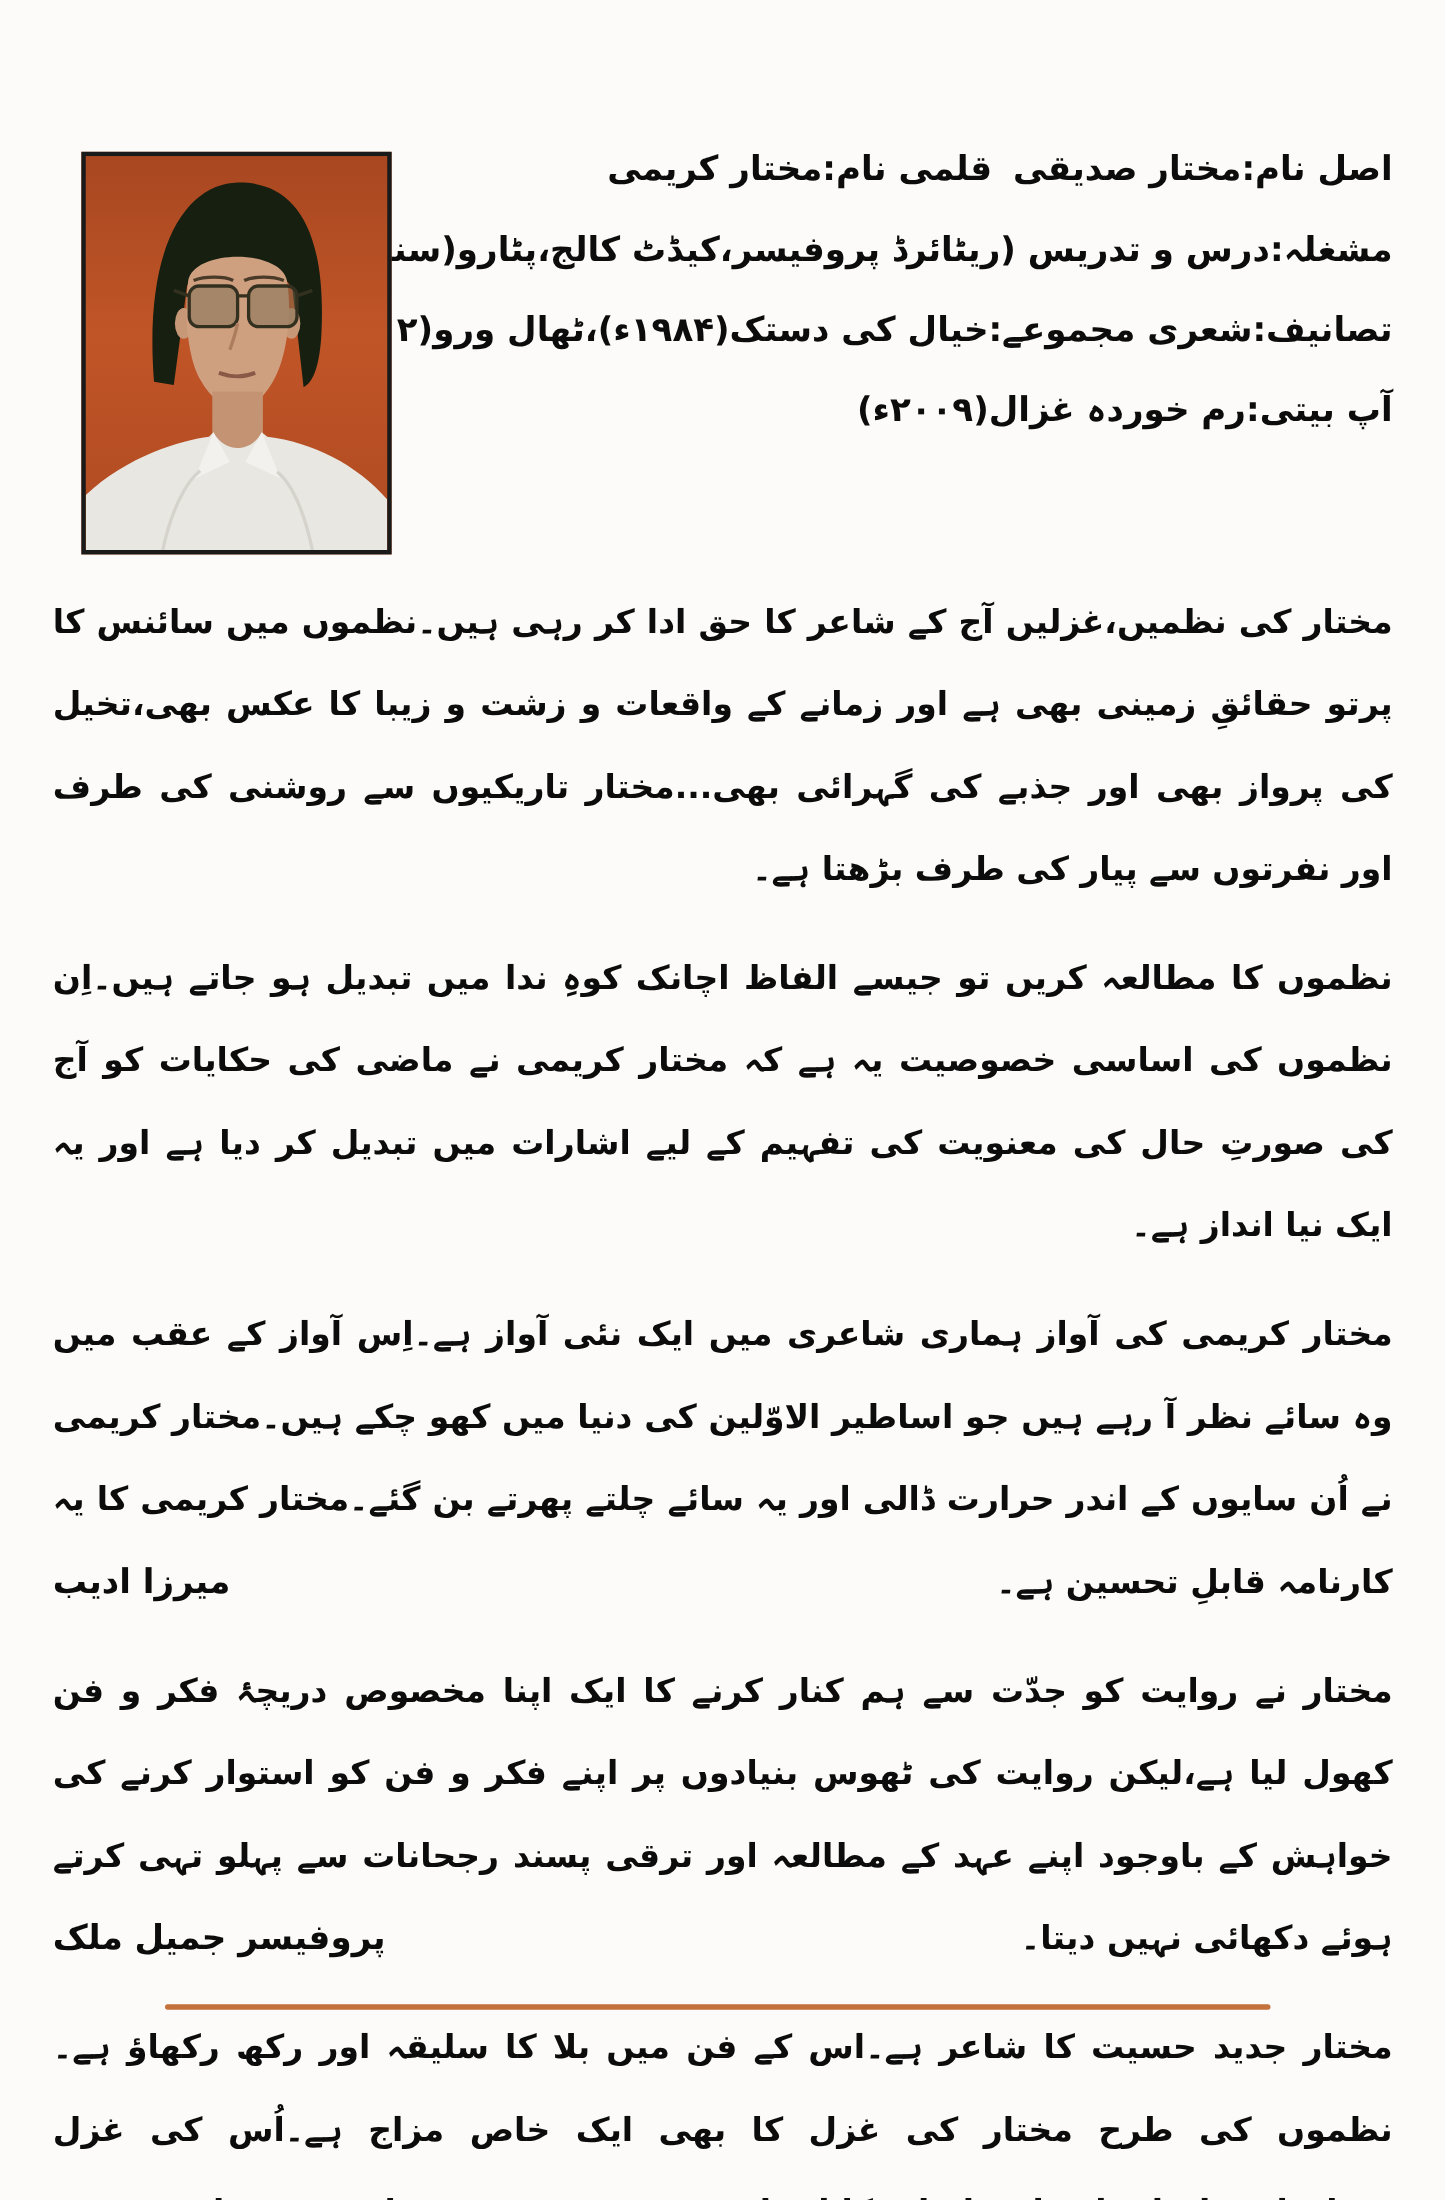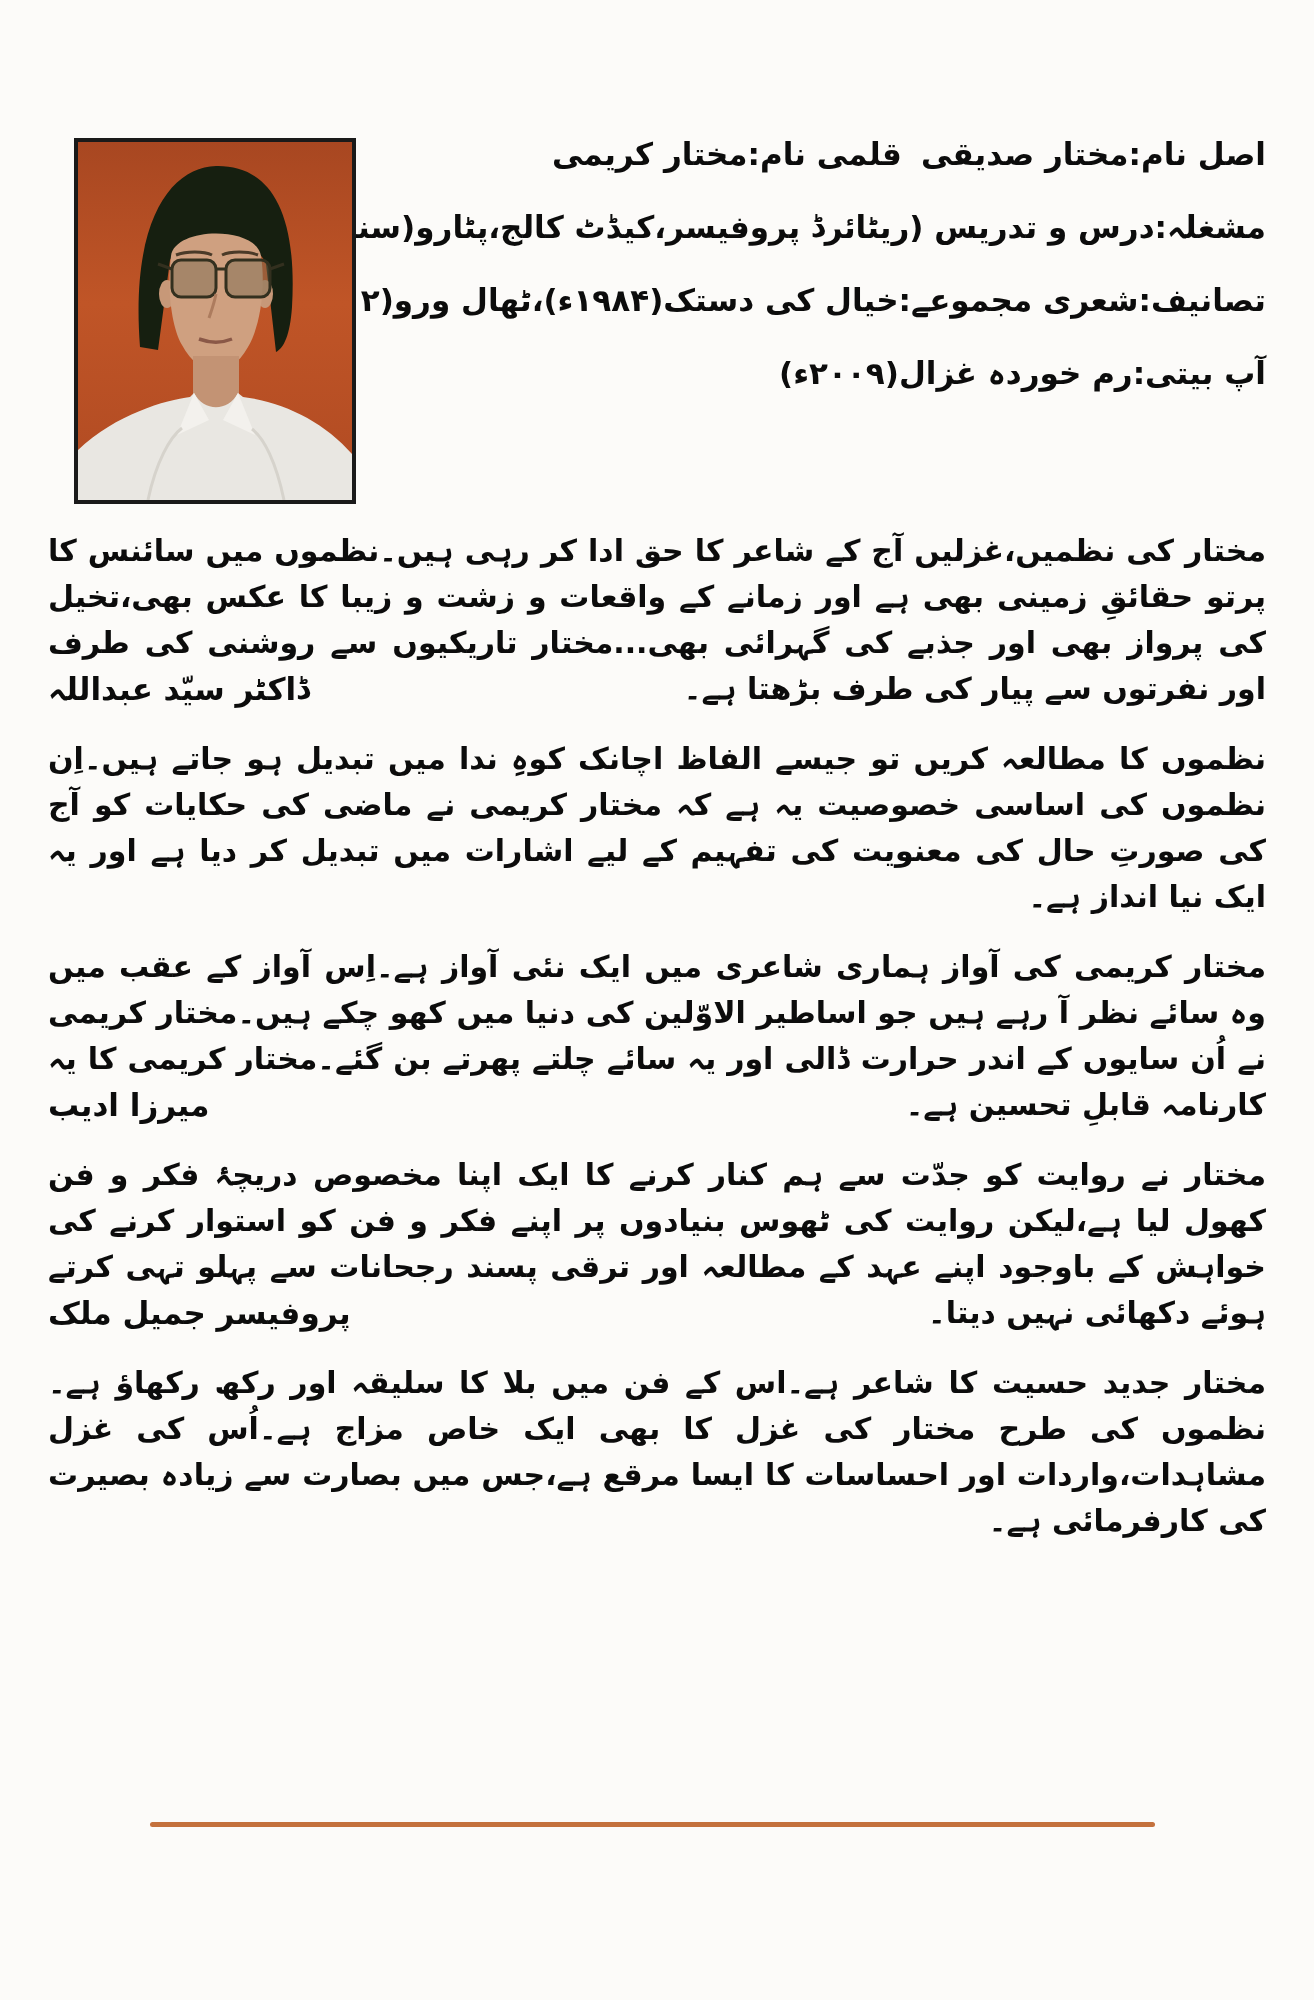--- a/index.html
+++ b/index.html
@@ -50,21 +50,21 @@
     display:flex;
     justify-content:space-between;
     padding-left:170px;
   }
   .quotes{margin-top:8px;}
   .quote{
     direction:rtl;
     text-align:justify;
     font-size:30px;
     font-weight:bold;
-    line-height:46px;
+    line-height:75px;
     margin-top:24px;
   }
   .quote .attribution{
     float:left;
     font-weight:bold;
     font-size:31px;
     margin-right:30px;
     white-space:nowrap;
   }
   .quote::after{content:"";display:block;clear:both;}
@@ -131,21 +131,20 @@
       <div class="bio-line">تصانیف:شعری مجموعے:خیال کی دستک(۱۹۸۴ء)،ٹھال ورو(۲۰۰۲ء)</div>
       <div class="bio-line">آپ بیتی:رم خوردہ غزال(۲۰۰۹ء)</div>
     </div>
 
   </div>
 
   <div class="quotes">
 
     <div class="quote">
       <span class="qtext">مختار کی نظمیں،غزلیں آج کے شاعر کا حق ادا کر رہی ہیں۔نظموں میں سائنس کا پرتو حقائقِ زمینی بھی ہے اور زمانے کے واقعات و زشت و زیبا کا عکس بھی،تخیل کی پرواز بھی اور جذبے کی گہرائی بھی...مختار تاریکیوں سے روشنی کی طرف اور نفرتوں سے پیار کی طرف بڑھتا ہے۔</span>
-      <span class="attribution">ڈاکٹر سیّد عبداللہ</span>
     </div>
 
     <div class="quote">
       <span class="qtext">نظموں کا مطالعہ کریں تو جیسے الفاظ اچانک کوہِ ندا میں تبدیل ہو جاتے ہیں۔اِن نظموں کی اساسی خصوصیت یہ ہے کہ مختار کریمی نے ماضی کی حکایات کو آج کی صورتِ حال کی معنویت کی تفہیم کے لیے اشارات میں تبدیل کر دیا ہے اور یہ ایک نیا انداز ہے۔</span>
     </div>
 
     <div class="quote">
       <span class="qtext">مختار کریمی کی آواز ہماری شاعری میں ایک نئی آواز ہے۔اِس آواز کے عقب میں وہ سائے نظر آ رہے ہیں جو اساطیر الاوّلین کی دنیا میں کھو چکے ہیں۔مختار کریمی نے اُن سایوں کے اندر حرارت ڈالی اور یہ سائے چلتے پھرتے بن گئے۔مختار کریمی کا یہ کارنامہ قابلِ تحسین ہے۔</span>
       <span class="attribution">میرزا ادیب</span>
     </div>

